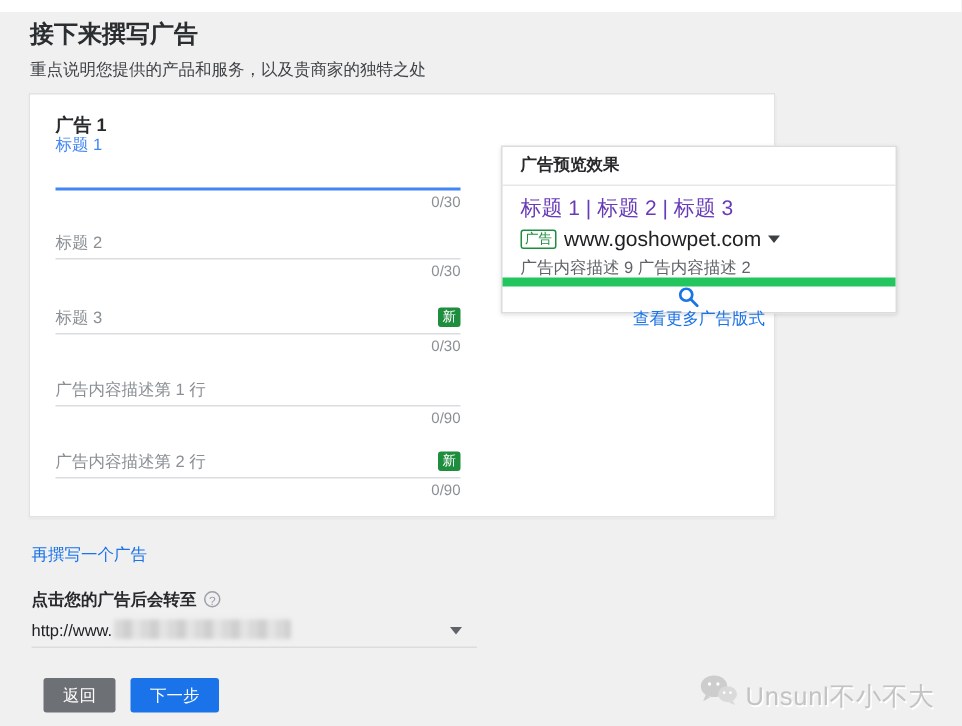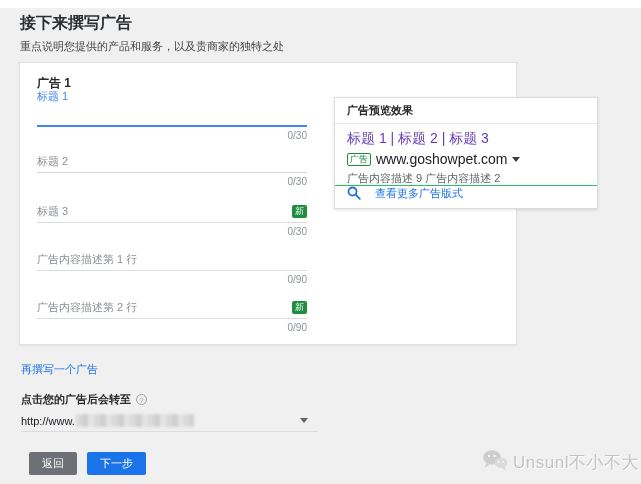--- a/index.html
+++ b/index.html
@@ -46,21 +46,21 @@
   .pv-headline{font-size:14px;color:#673ab7;white-space:nowrap;}
   .pv-urlrow{display:flex;align-items:center;margin-top:3px;}
   .ad-badge{
     border:1px solid #1e8e3e;color:#1e8e3e;font-size:9px;line-height:11px;
     padding:0 2px;border-radius:2px;margin-right:5px;
   }
   .pv-url{font-size:14px;color:#202124;}
   .caret{width:0;height:0;border-left:4px solid transparent;border-right:4px solid transparent;border-top:5px solid #3c4043;display:inline-block;}
   .pv-urlrow .caret{margin-left:4px;}
   .pv-desc{font-size:11px;color:#5f6368;margin-top:4px;white-space:nowrap;}
-  .pv-footer{border-top:1px solid #22c55e;display:flex;padding:0 12px;height:29px;}
+  .pv-footer{border-top:6px solid #22c55e;display:flex;align-items:center;padding:0 12px;height:29px;flex-direction:column;}
   .search-icon{display:inline-flex;margin-right:14px;}
   .pv-more{font-size:11px;color:#1a73e8;text-decoration:none;cursor:pointer;}
 
   
   .add-link{position:absolute;left:21px;top:362px;font-size:11px;color:#1a73e8;text-decoration:none;cursor:pointer;}
   .url-label-row{position:absolute;left:21px;top:392px;display:flex;align-items:center;}
   .url-label{font-size:11px;font-weight:700;color:#27292b;font-family:Liberation Mono, monospace;}
   .help-icon{
     margin-left:5px;width:11px;height:11px;border:1px solid #9aa0a6;border-radius:50%;
     color:#9aa0a6;font-size:8px;line-height:11px;text-align:center;display:inline-block;
@@ -81,21 +81,21 @@
 
   .btn-row{position:absolute;left:29px;top:452px;display:flex;gap:10px;}
   .btn{
     border:none;border-radius:2px;height:23px;font-size:11px;color:#ffffff;
     font-family:inherit;cursor:pointer;padding:0 13px;
   }
   .btn.back{background:#6d7175;}
   .btn.next{background:#1a73e8;}
 
   .watermark{
-    position:absolute;right:2px;top:449px;display:flex;align-items:center;gap:5px;
+    position:absolute;right:18px;top:449px;display:flex;align-items:flex-end;gap:5px;
   }
   .wm-text{
     font-size:17px;color:#c3c3c3;letter-spacing:0.5px;
     text-shadow:1px 1px 0 #ffffff;
   }
 </style>
 </head>
 <body>
 
 <div class="top-strip"></div>

